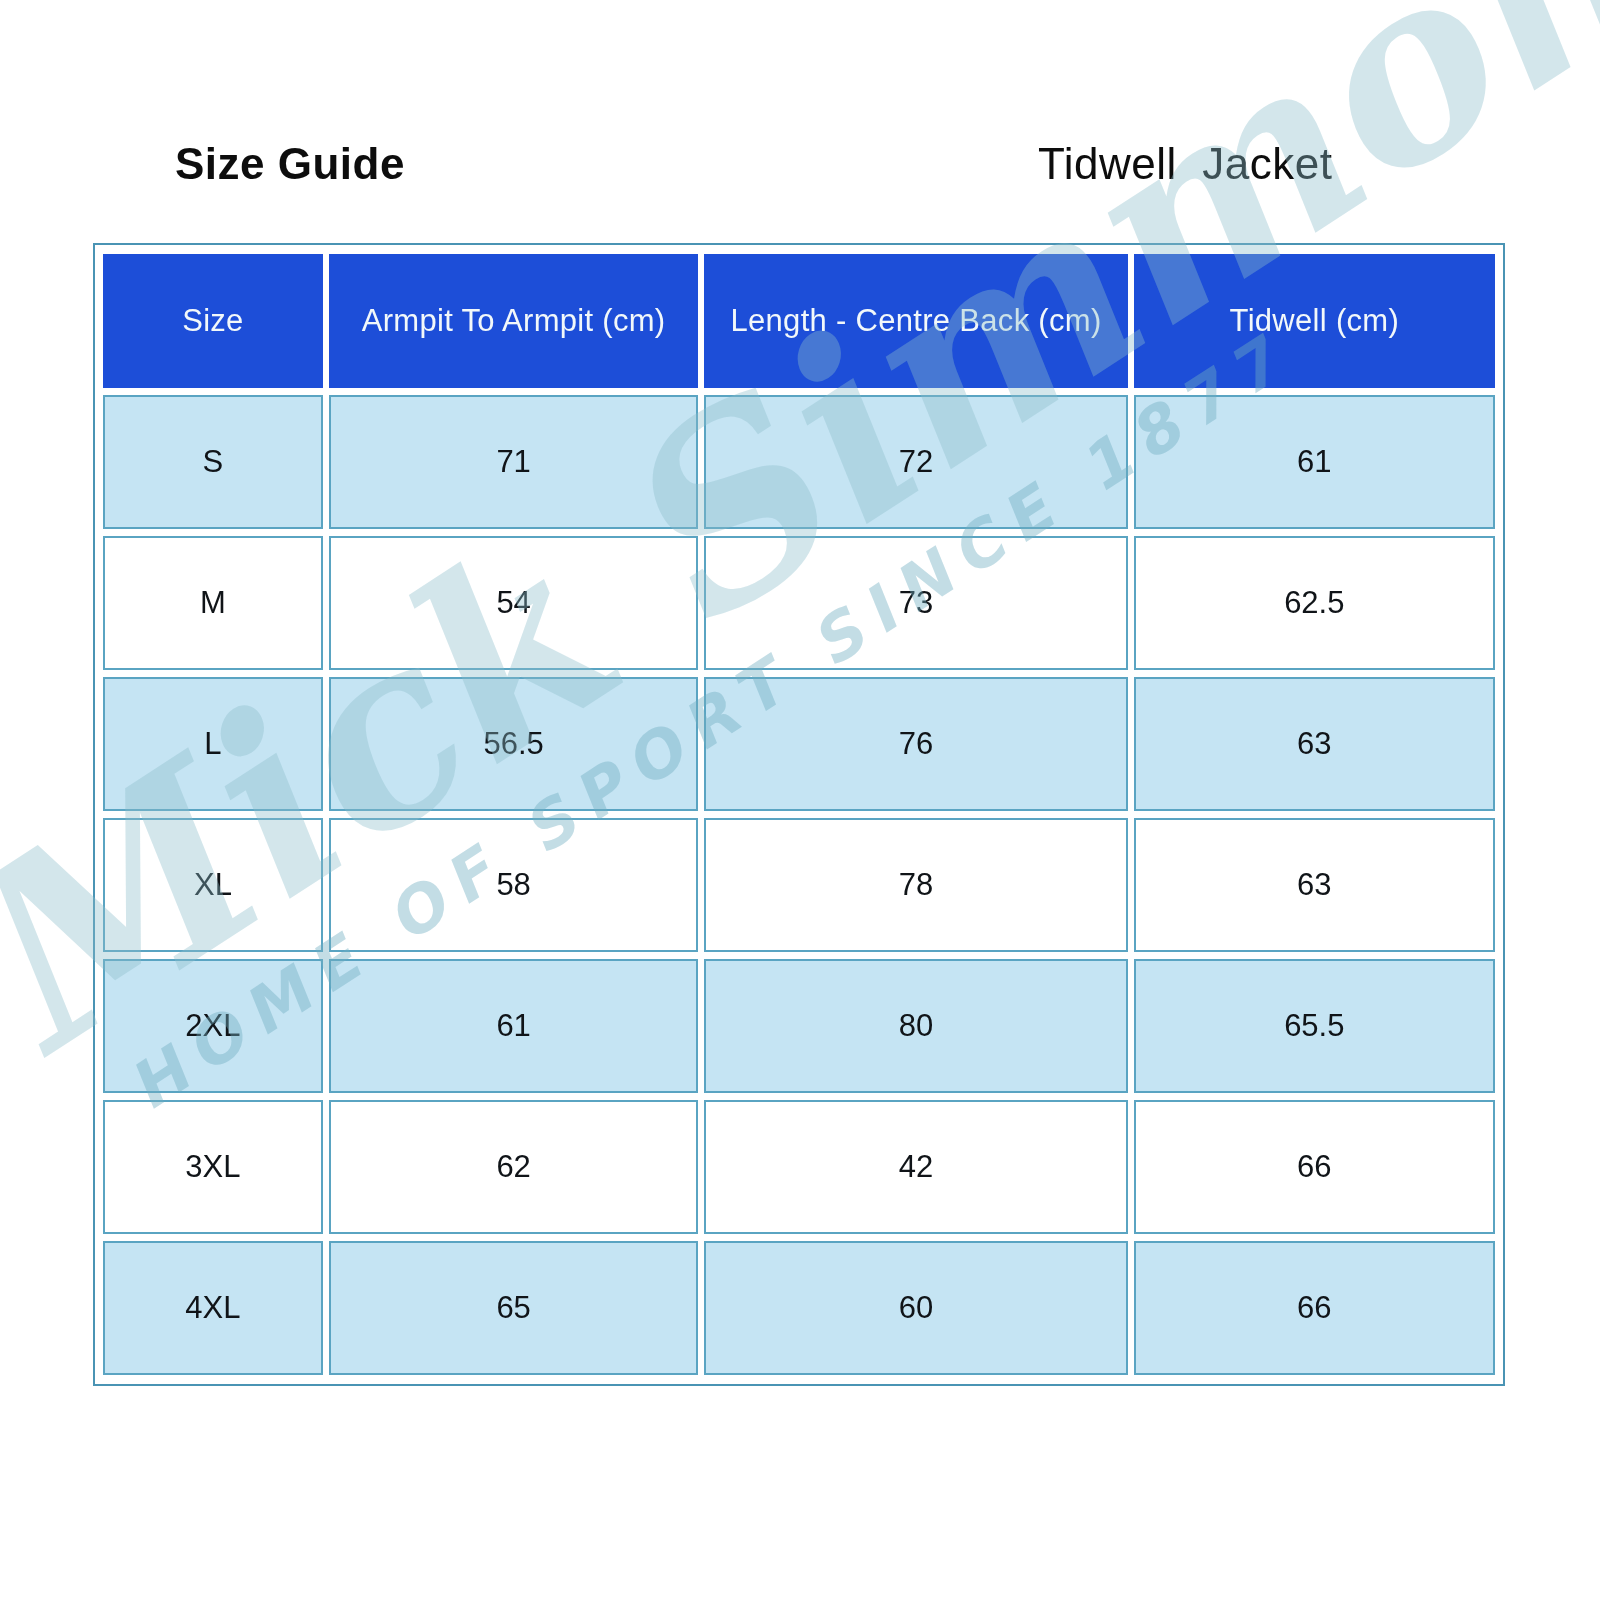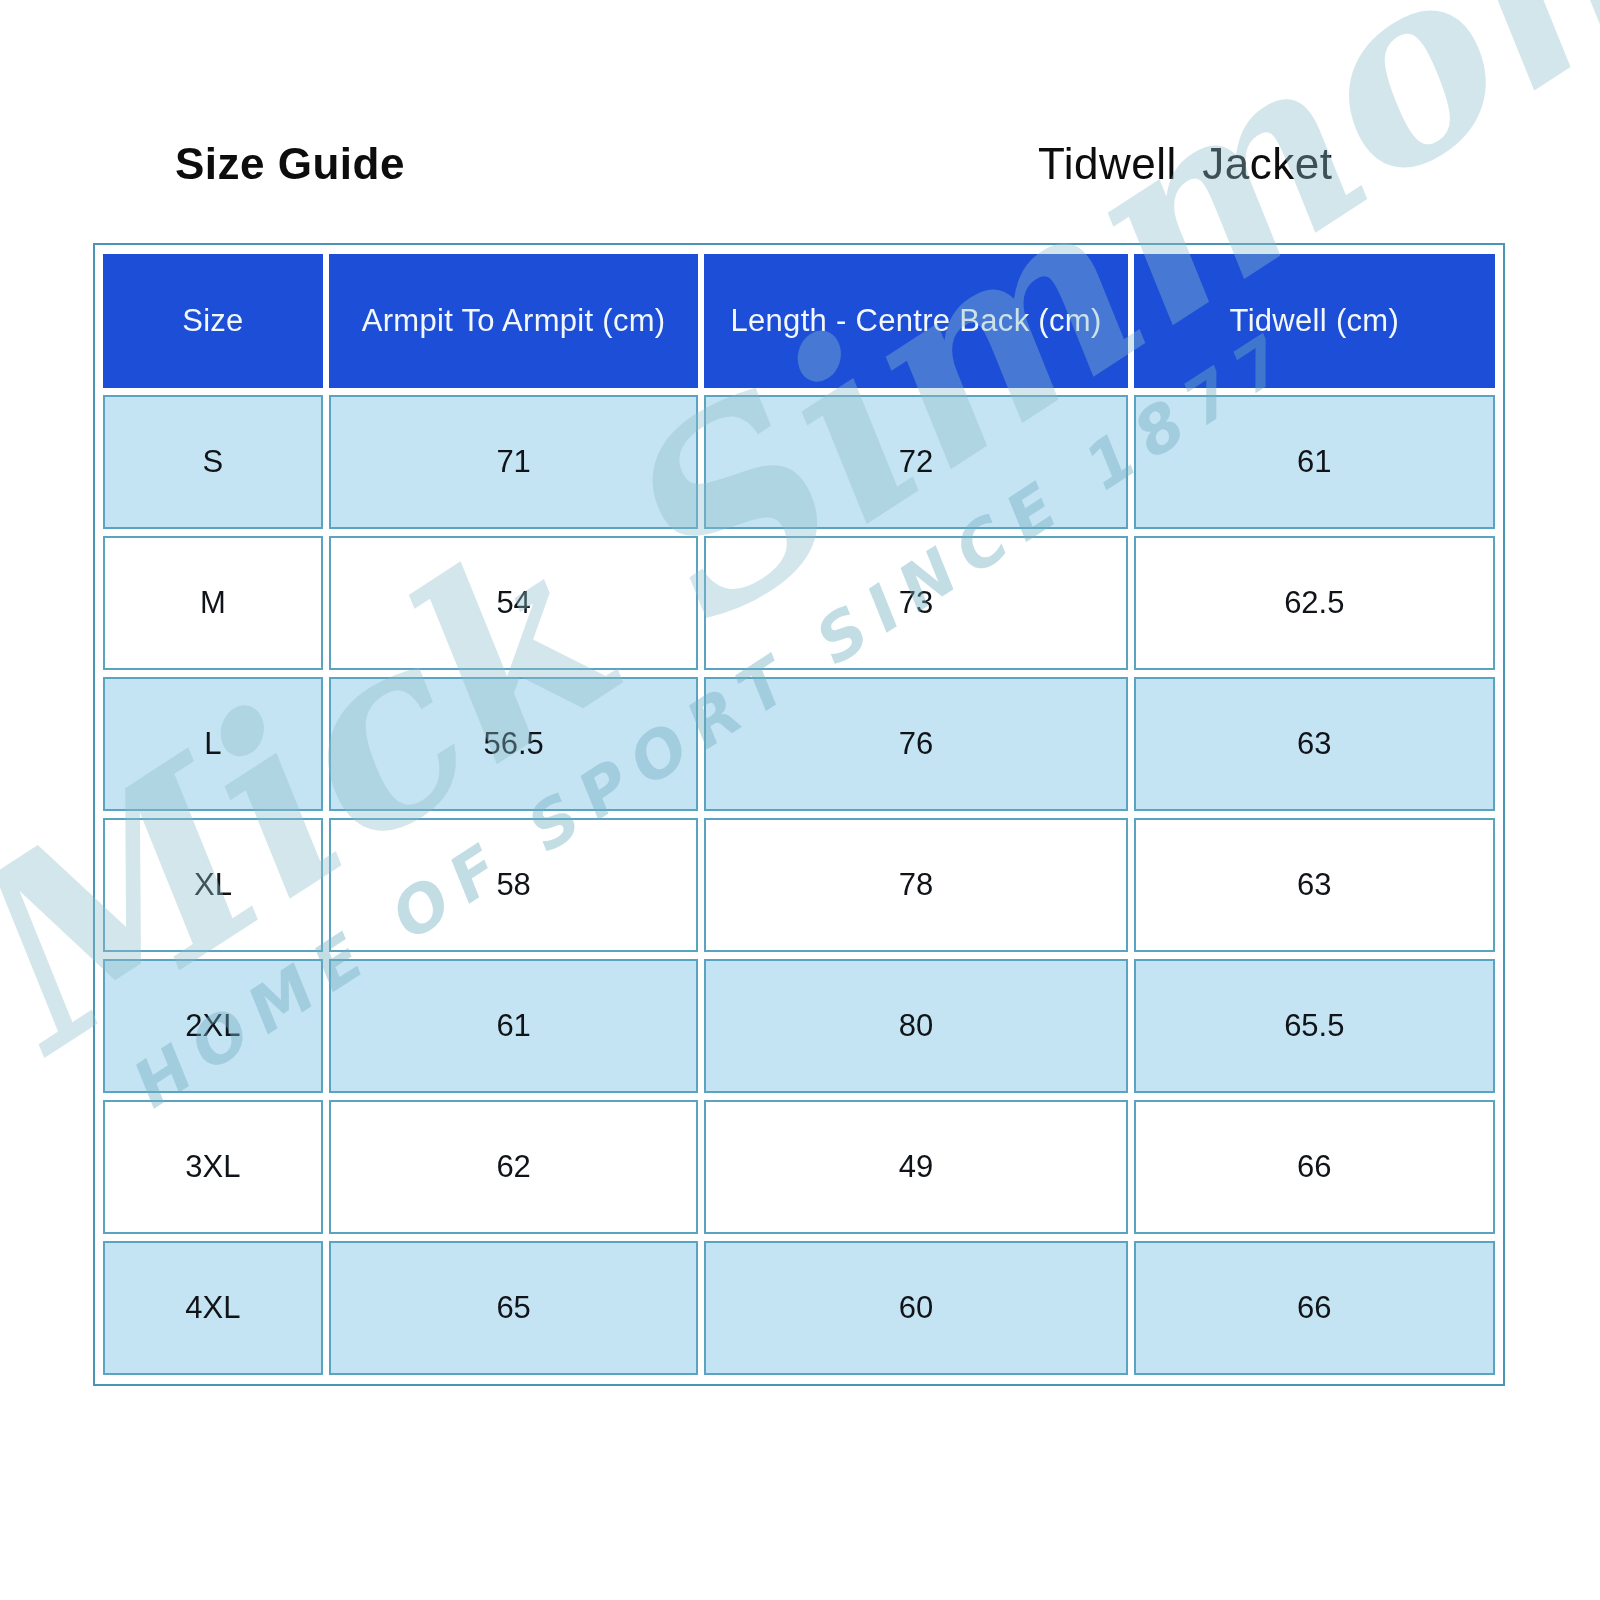--- a/index.html
+++ b/index.html
@@ -169,21 +169,21 @@
         </tr>
         <tr class="row-alt">
           <td>2XL</td>
           <td>61</td>
           <td>80</td>
           <td>65.5</td>
         </tr>
         <tr class="row-plain">
           <td>3XL</td>
           <td>62</td>
-          <td>49</td>
+          <td>42</td>
           <td>66</td>
         </tr>
         <tr class="row-alt">
           <td>4XL</td>
           <td>65</td>
           <td>60</td>
           <td>66</td>
         </tr>
       </tbody>
     </table>

